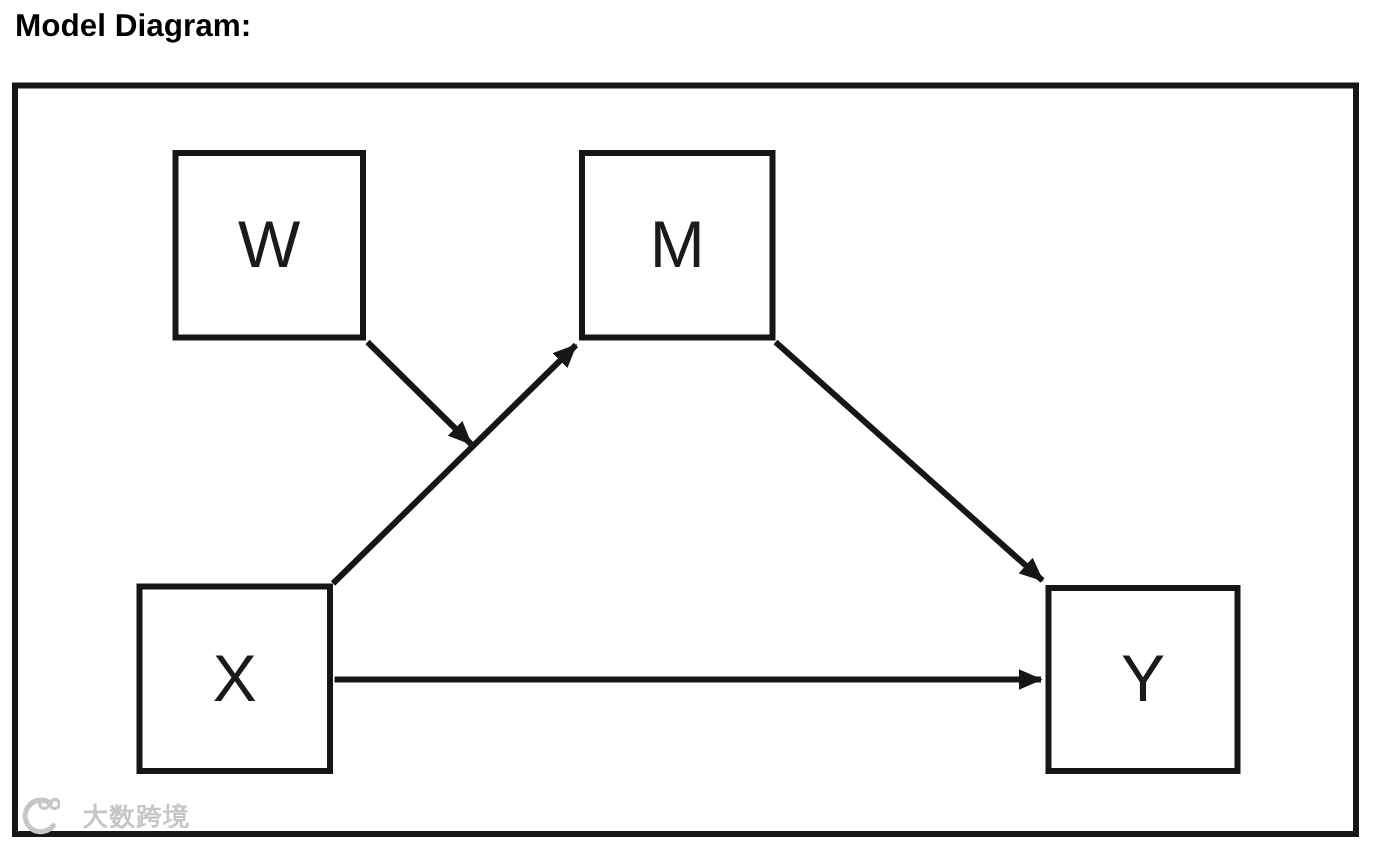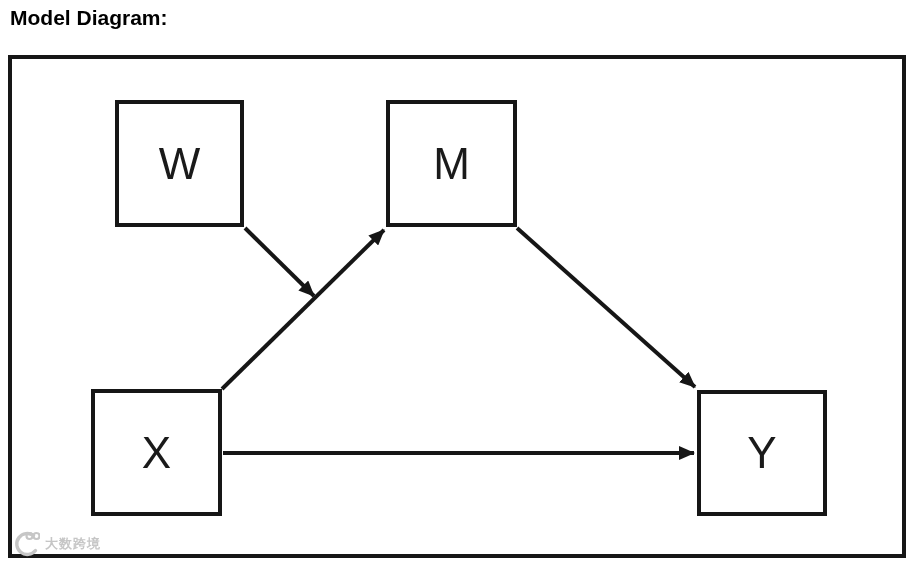--- a/index.html
+++ b/index.html
@@ -58,24 +58,24 @@
   .node-w { left: 115px; top: 100px; width: 129px; height: 127px; }
   .node-m { left: 386px; top: 100px; width: 131px; height: 127px; }
   .node-x { left: 91px;  top: 389px; width: 131px; height: 127px; }
   .node-y { left: 697px; top: 390px; width: 130px; height: 126px; }
   .watermark {
     position: absolute;
     left: 14px;
     top: 531px;
     display: flex;
     align-items: center;
-    gap: 5px;
+    gap: 15px;
     z-index: 5;
     color: #c6c6c6;
-    font-size: 13px;
+    font-size: 17px;
     font-weight: bold;
     letter-spacing: 1px;
     white-space: nowrap;
     user-select: none;
   }
   .watermark svg { display: block; }
 </style>
 </head>
 <body>
 

